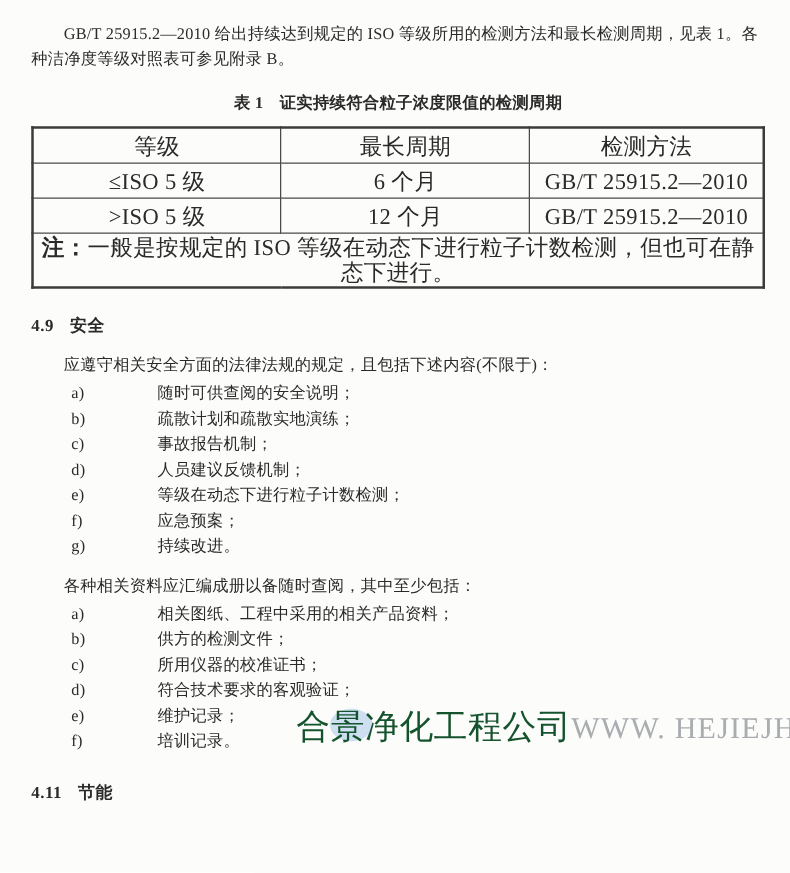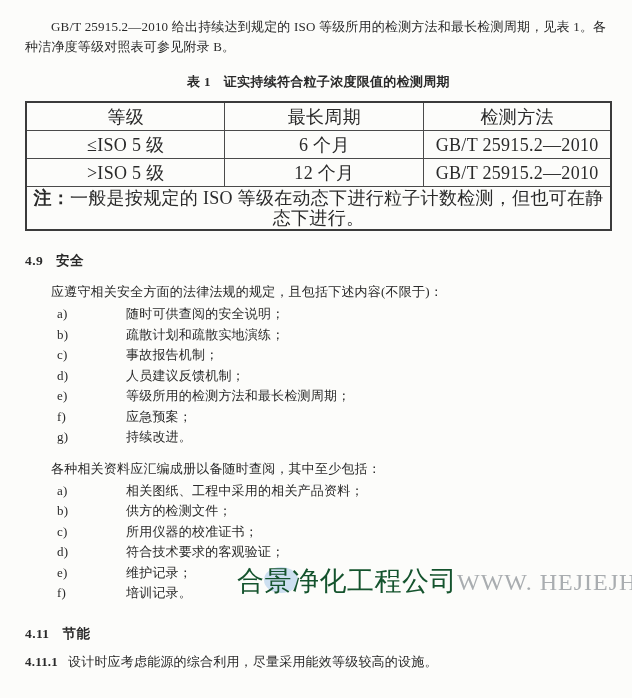--- a/index.html
+++ b/index.html
@@ -125,21 +125,21 @@
   <div class="item">
       <span class="item-label">c)</span>
       <span class="item-text">事故报告机制；</span>
     </div>
   <div class="item">
       <span class="item-label">d)</span>
       <span class="item-text">人员建议反馈机制；</span>
     </div>
   <div class="item">
       <span class="item-label">e)</span>
-      <span class="item-text">等级所用的检测方法和最长检测周期；</span>
+      <span class="item-text">等级在动态下进行粒子计数检测；</span>
     </div>
   <div class="item">
       <span class="item-label">f)</span>
       <span class="item-text">应急预案；</span>
     </div>
   <div class="item">
       <span class="item-label">g)</span>
       <span class="item-text">持续改进。</span>
     </div>
 
@@ -166,19 +166,18 @@
       <span class="item-label">e)</span>
       <span class="item-text">维护记录；</span>
     </div>
   <div class="item">
       <span class="item-label">f)</span>
       <span class="item-text">培训记录。</span>
     </div>
 
   <div class="heading"><span class="h-num">4.11</span><span>节能</span></div>
 
-  <p class="clause"><span class="c-num">4.11.1</span><span>设计时应考虑能源的综合利用，尽量采用能效等级较高的设施。</span></p>
 
   <div class="watermark">
     <span class="wm-blob" style="background: rgb(205, 223, 240);"></span><span class="wm-cn" style="color: #14532d;">合景净化工程公司</span><span class="wm-en" style="color: rgb(169, 173, 176);">WWW. HEJIEJH. COM</span>
   </div>
 
 </div>
 
 </body></html>

